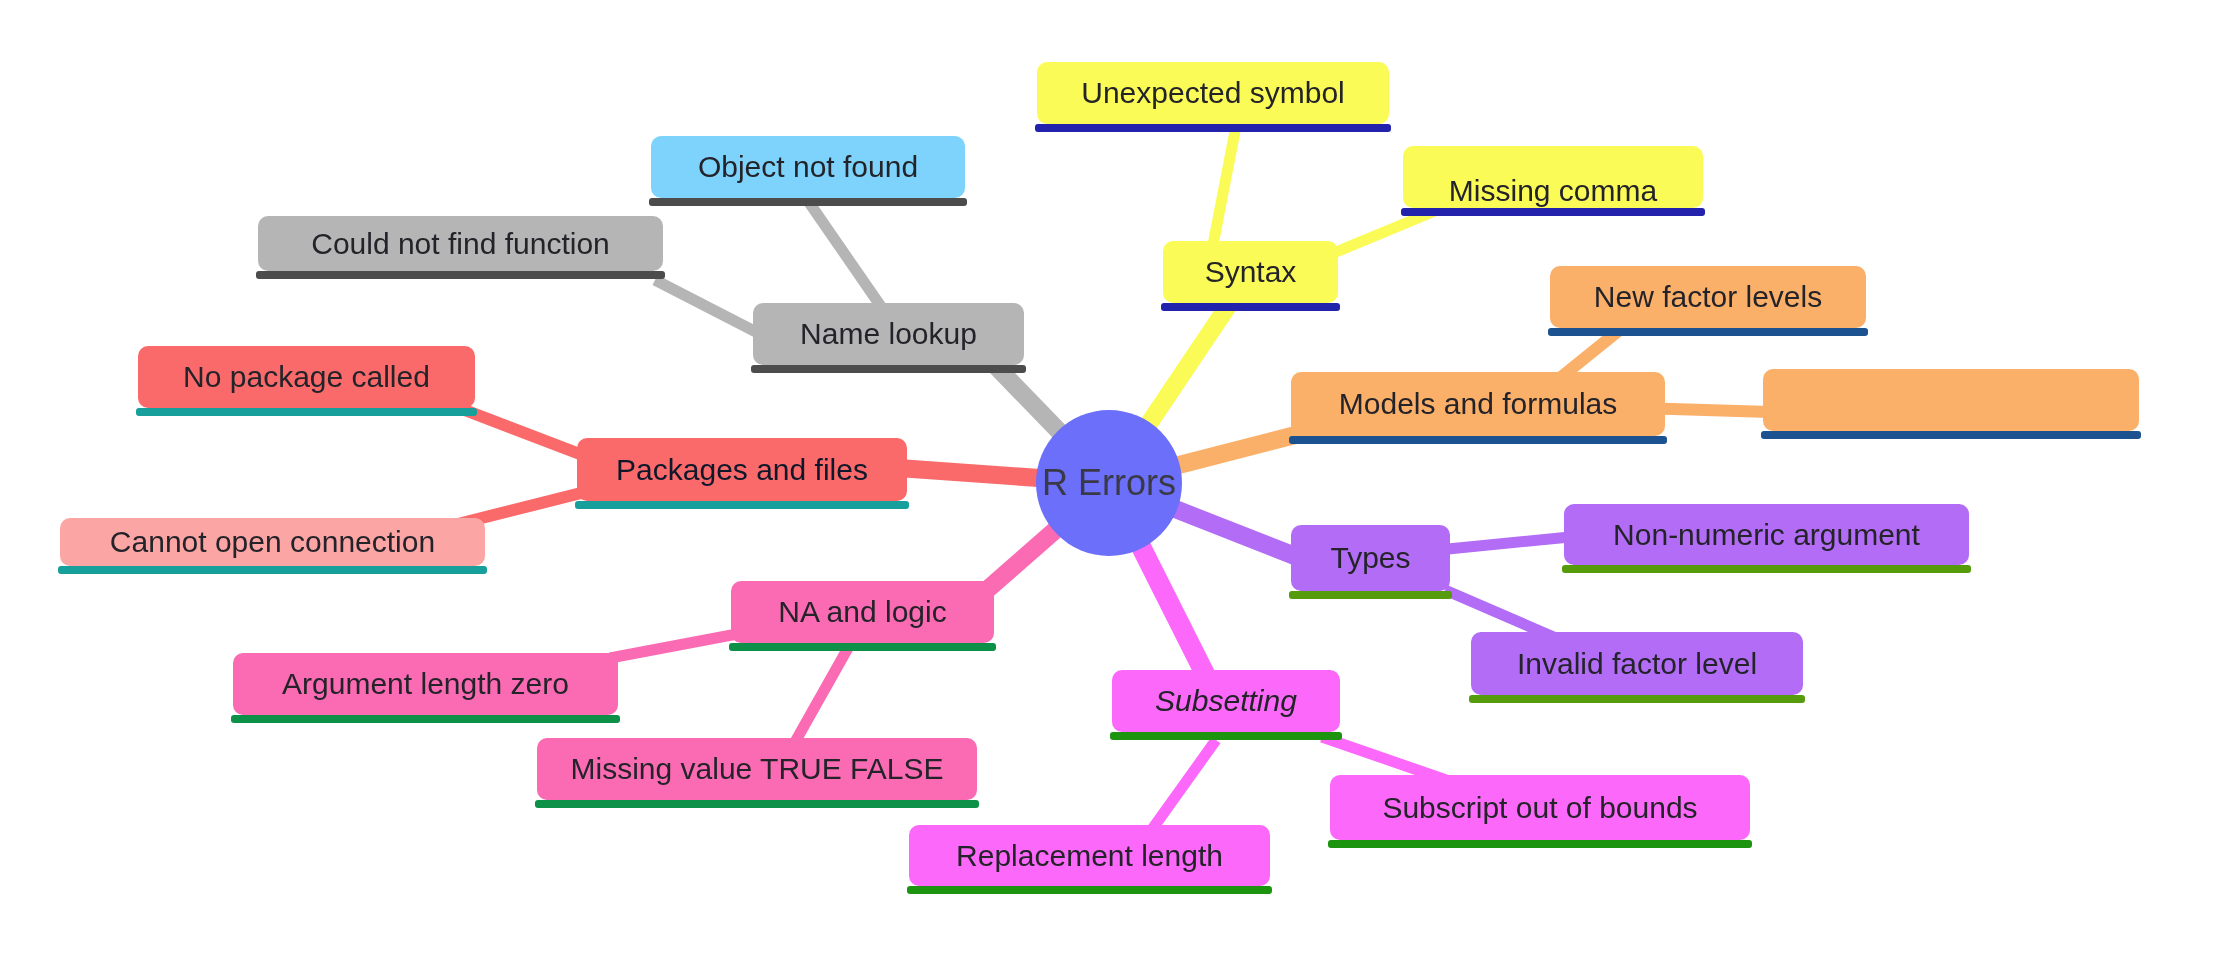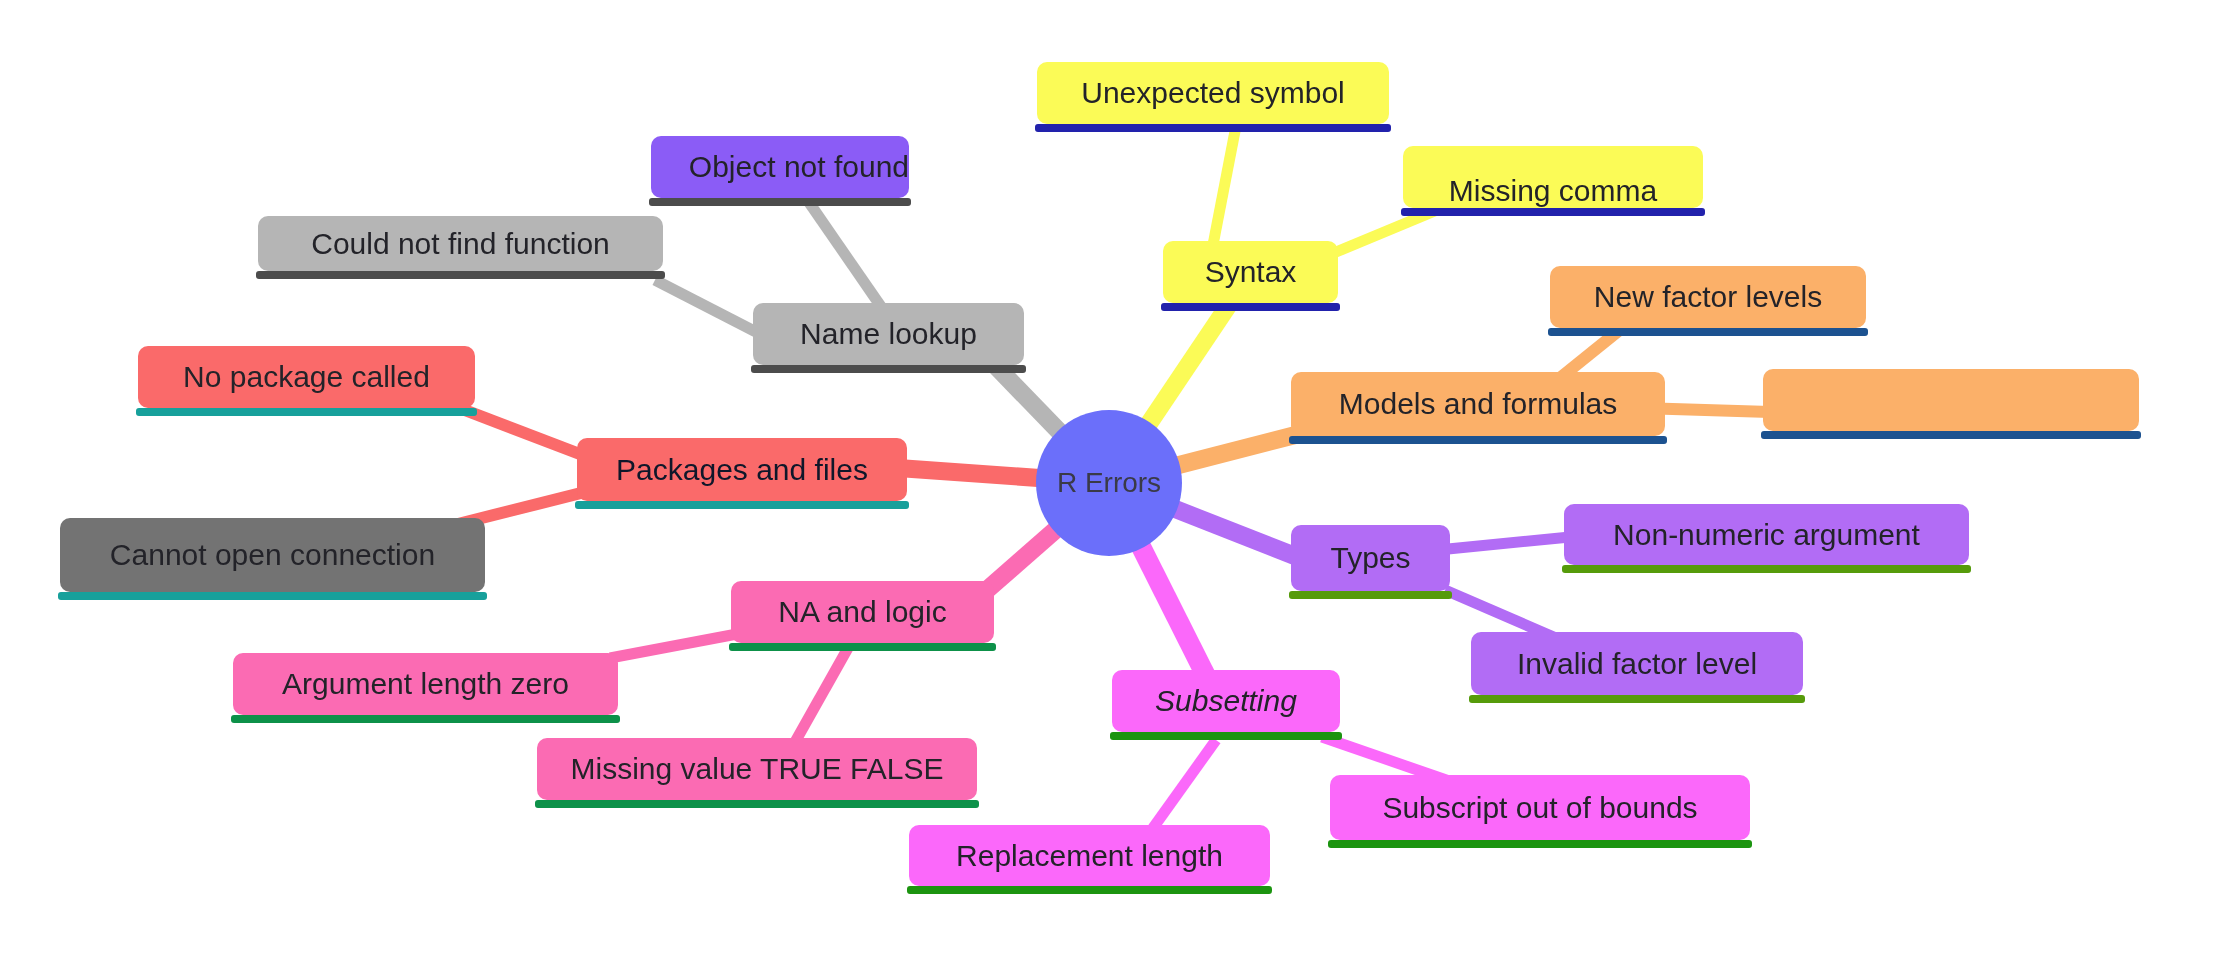--- a/index.html
+++ b/index.html
@@ -41,21 +41,21 @@
     height: 8px;
     border-radius: 3px;
   }
   .root-node {
     position: absolute;
     z-index: 2;
     border-radius: 50%;
     display: flex;
     align-items: center;
     justify-content: center;
-    font-size: 28px;
+    font-size: 36px;
   }
 </style>
 </head>
 <body>
 
 <div id="mindmap">
   <svg id="edges-layer" xmlns="http://www.w3.org/2000/svg" viewBox="0 0 2218 958">
       <line x1="1109" y1="483" x2="1232" y2="300" stroke="#FBFB57" stroke-width="18" stroke-linecap="butt"></line>
       <line x1="1109" y1="483" x2="990" y2="360" stroke="#B5B5B5" stroke-width="18" stroke-linecap="butt"></line>
       <line x1="1109" y1="483" x2="898" y2="468" stroke="#FA6A6A" stroke-width="18" stroke-linecap="butt"></line>
@@ -90,37 +90,37 @@
       <div class="underline" style="background: rgb(34, 34, 172);"></div>
     </div>
     <div class="node" style="left: 1403px; top: 146px; width: 300px; height: 62px; background: rgb(251, 251, 87); color: rgb(35, 35, 41); align-items: flex-end;">
       <span>Missing comma</span>
       <div class="underline" style="background: rgb(34, 34, 172);"></div>
     </div>
     <div class="node" style="left: 753px; top: 303px; width: 271px; height: 62px; background: rgb(181, 181, 181); color: rgb(35, 35, 41);">
       <span>Name lookup</span>
       <div class="underline" style="background: rgb(76, 76, 76);"></div>
     </div>
-    <div class="node" style="left: 651px; top: 136px; width: 258px; height: 62px; background: #8b5cf6; color: rgb(35, 35, 41); justify-content: flex-end;">
+    <div class="node" style="left: 651px; top: 136px; width: 314px; height: 62px; background: #7dd3fc; color: rgb(35, 35, 41);">
       <span>Object not found</span>
       <div class="underline" style="background: rgb(76, 76, 76);"></div>
     </div>
     <div class="node" style="left: 258px; top: 216px; width: 405px; height: 55px; background: rgb(181, 181, 181); color: rgb(35, 35, 41);">
       <span>Could not find function</span>
       <div class="underline" style="background: rgb(76, 76, 76);"></div>
     </div>
     <div class="node" style="left: 577px; top: 438px; width: 330px; height: 63px; background: rgb(250, 106, 106); color: #0f172a;">
       <span>Packages and files</span>
       <div class="underline" style="background: rgb(23, 160, 155);"></div>
     </div>
     <div class="node" style="left: 138px; top: 346px; width: 337px; height: 62px; background: rgb(250, 106, 106); color: rgb(35, 35, 41);">
       <span>No package called</span>
       <div class="underline" style="background: rgb(23, 160, 155);"></div>
     </div>
-    <div class="node" style="left: 60px; top: 518px; width: 425px; height: 74px; background: #737373; color: rgb(35, 35, 41);">
+    <div class="node" style="left: 60px; top: 518px; width: 425px; height: 48px; background: #fca5a5; color: rgb(35, 35, 41);">
       <span>Cannot open connection</span>
       <div class="underline" style="background: rgb(23, 160, 155);"></div>
     </div>
     <div class="node" style="left: 1266px; top: 372px; width: 374px; height: 64px; background: rgb(251, 176, 105); color: rgb(35, 35, 41); margin-left: 25px;">
       <span>Models and formulas</span>
       <div class="underline" style="background: rgb(28, 82, 144);"></div>
     </div>
     <div class="node" style="left: 1550px; top: 266px; width: 316px; height: 62px; background: rgb(251, 176, 105); color: rgb(35, 35, 41);">
       <span>New factor levels</span>
       <div class="underline" style="background: rgb(28, 82, 144);"></div>

